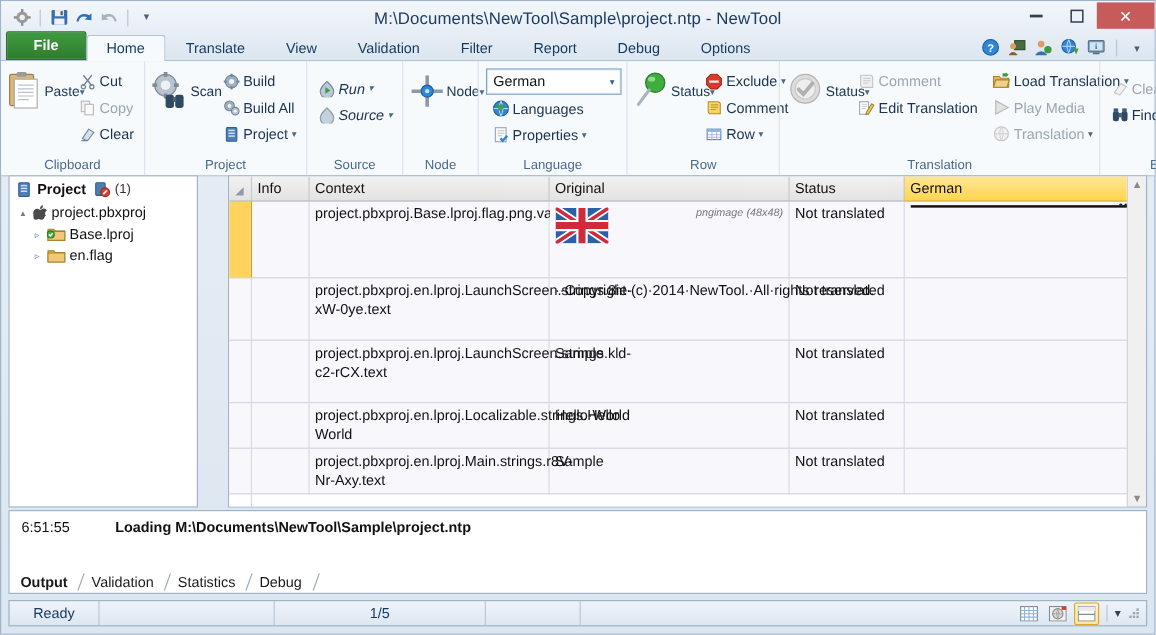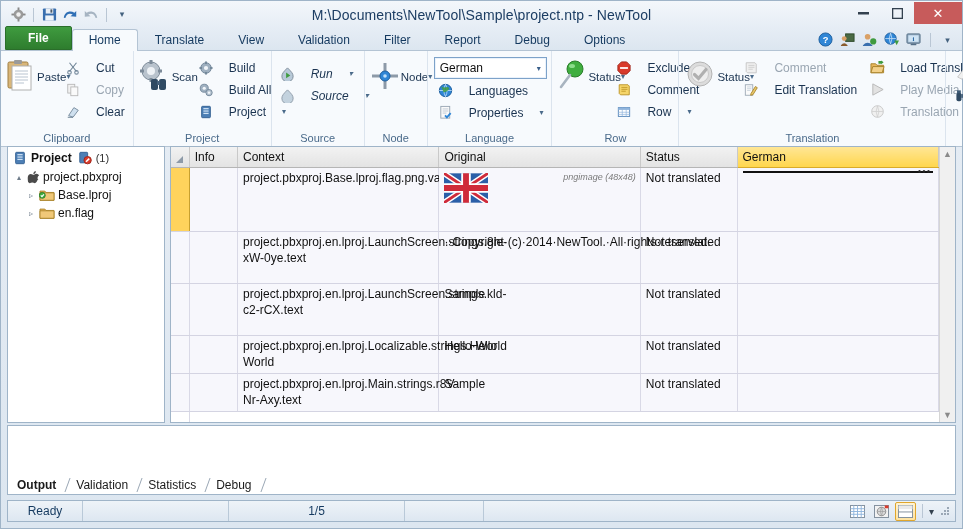--- a/index.html
+++ b/index.html
@@ -80,21 +80,21 @@
     width:54px;display:flex;flex-direction:row;align-items:center;justify-content:flex-start;
     padding-top:2px;
   }
   .bigbtn .glyph{height:36px;display:flex;align-items:center;justify-content:center;}
   .bigbtn .lbl{font-size:11.5px;color:#1a3350;margin-top:1px;text-align:center;line-height:12px;}
   .bigbtn .caret{font-size:8px;color:#4a6a8a;line-height:8px;margin-top:1px;}
 
   
   .smallcol{display:flex;flex-direction:column;gap:1px;padding-top:1px;}
   .smallbtn{
-    display:flex;align-items:center;gap:15px;height:21px;padding:0 4px;
+    display:flex;align-items:center;gap:2px;height:21px;padding:0 4px;
     font-size:12px;color:#1a3350;white-space:nowrap;
   }
   .smallbtn .g{width:16px;height:16px;display:flex;align-items:center;justify-content:center;font-size:12px;line-height:16px;}
   .smallbtn .ct{font-size:8px;color:#4a6a8a;margin-left:1px;}
   .smallbtn.dim{color:#9aa6b2;}
 
   
   .combo{
     width:104px;height:20px;border:1px solid #7da2c9;background:#fff;
     display:flex;align-items:center;padding:0 2px 0 5px;font-size:12px;color:#111;
@@ -115,21 +115,21 @@
   }
   .treehdr{display:flex;align-items:center;gap:4px;padding:4px 4px 3px 5px;}
   .treehdr .t{font-weight:bold;font-size:12px;color:#111;}
   .treehdr .cnt{font-size:11px;color:#333;}
   .tnode{display:flex;align-items:center;gap:3px;font-size:12px;padding:2px 0 2px 6px;color:#111;white-space:nowrap;}
   .tnode.lvl2{padding-left:18px;}
   .exp{width:10px;font-size:8px;color:#6f7c8a;text-align:center;}
   .splitter{width:5px;}
   .gridpanel{
     flex:1;background:#fff;border:1px solid #9fb4c8;box-sizing:border-box;
-    display:flex;flex-direction:column;overflow:hidden;position:relative;
+    display:flex;flex-direction:column;overflow:hidden;position:relative;margin-left:20px;
   }
   table.grid{border-collapse:collapse;width:100%;table-layout:fixed;}
   table.grid th{
     background:linear-gradient(#f2f2f2,#e3e3e3);
     border-right:1px solid #c9c9c9;border-bottom:1px solid #b5b5b5;
     font-weight:normal;font-size:12px;color:#111;text-align:left;
     padding:3px 5px;height:18px;box-sizing:border-box;
   }
   table.grid th.sel{background:linear-gradient(#ffe695,#ffd64d);border-bottom:1px solid #d9ab29;}
   table.grid th.corner{width:18px;padding:0;}
@@ -831,20 +831,24 @@
         </div>
         <div class="vscroll">
           <span class="vsarrow">▲</span>
           <span class="vsarrow">▼</span>
         </div>
       </div>
     </div>
   </div>
 
   <div class="outpane">
+    <div class="logrow">
+      <span class="logtime">6:51:55</span>
+      <span class="logmsg bold">Loading M:\Documents\NewTool\Sample\project.ntp</span>
+    </div>
   </div>
 
   <div class="outtabs" style="top:475px;bottom:auto;">
     <div class="otab active"><span>Output</span><span class="slash"></span></div>
     <div class="otab"><span>Validation</span><span class="slash"></span></div>
     <div class="otab"><span>Statistics</span><span class="slash"></span></div>
     <div class="otab"><span>Debug</span><span class="slash"></span></div>
   </div>
 
   <div class="statusbar">

